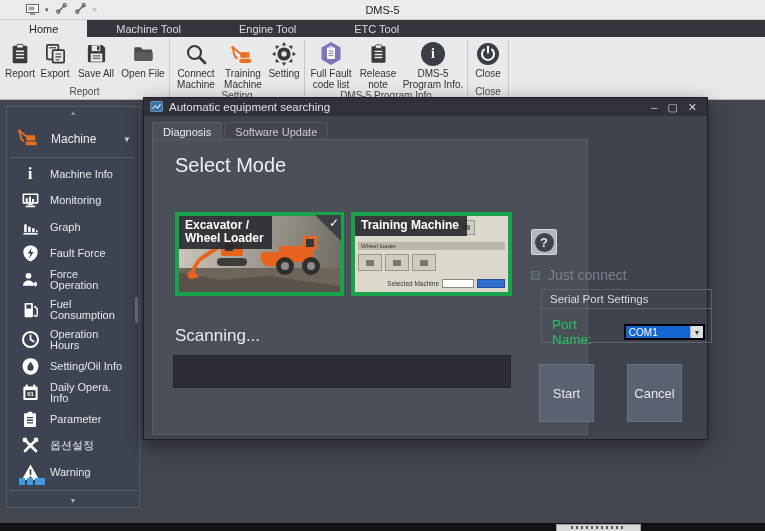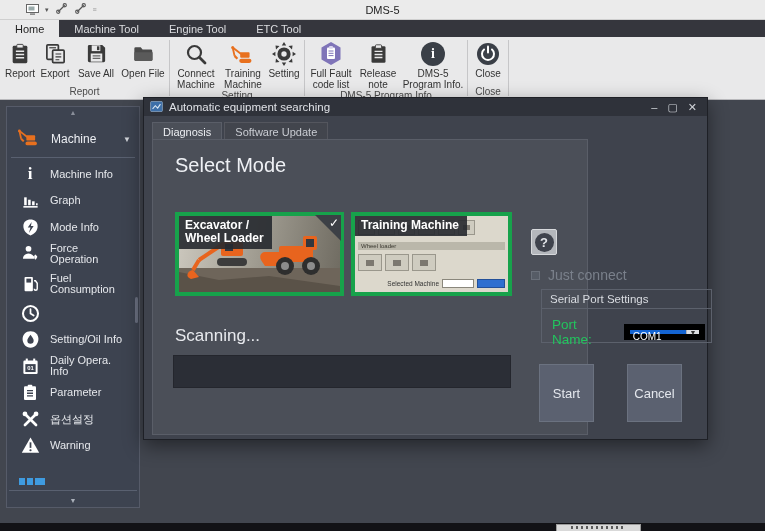--- a/index.html
+++ b/index.html
@@ -7,21 +7,21 @@
   .screen{position:relative;width:765px;height:531px;overflow:hidden;background:#42464f;}
 
   
   .titlebar{position:absolute;left:0;top:0;width:765px;height:20px;background:#ebebeb;border-bottom:1px solid #cfcfcf;display:flex;align-items:center;}
   .qat{display:flex;align-items:center;gap:6px;padding-left:26px;}
   .qat .caret{font-size:7px;color:#555;}
   .app-title{position:absolute;left:0;right:0;text-align:center;font-size:11px;color:#222;}
 
   
   .tabstrip{position:absolute;left:0;top:20px;width:765px;height:17px;background:#35363d;display:flex;align-items:stretch;}
-  .rtab{display:flex;align-items:center;padding:0 15px;font-size:11px;color:#dcdde0;}
+  .rtab{display:flex;align-items:center;padding:0 29px;font-size:11px;color:#dcdde0;}
   .rtab.active{background:#e9e9ea;color:#222;}
 
   
   .ribbon{position:absolute;left:0;top:37px;width:765px;height:63px;background:#e9e9ea;border-bottom:1px solid #b9b9bc;display:flex;}
   .rgroup{display:flex;flex-direction:column;}
   .rbuttons{display:flex;flex:1;align-items:flex-start;padding:2px 3px 0 3px;gap:1px;}
   .rbtn{display:flex;flex-direction:column;align-items:center;width:40px;cursor:default;}
   .rbtn.w34{width:34px}.rbtn.w44{width:46px}.rbtn.w60{width:62px}
   .rbtn .icn{height:29px;display:flex;align-items:center;justify-content:center;}
   .rbtn .lbl{font-size:10px;line-height:11px;color:#333;text-align:center;}
@@ -85,21 +85,21 @@
   
   .q-icon{position:absolute;left:387px;top:131px;width:26px;height:26px;background:#b4b7bc;border:1px solid #d7d9dc;border-radius:2px;display:flex;align-items:center;justify-content:center;}
   .q-circle{width:19px;height:19px;border-radius:50%;background:#3f434d;color:#e3e5e9;font-size:13px;font-weight:bold;display:flex;align-items:center;justify-content:center;}
   .just-connect{position:absolute;left:387px;top:169px;display:flex;align-items:center;gap:8px;}
   .jc-box{width:9px;height:9px;background:#565c66;border:1px solid #6a707a;}
   .jc-label{font-size:14px;color:#7a808b;}
   .serial-group{position:absolute;left:385px;top:191px;width:171px;height:54px;border:1px solid #5c616c;margin-left:12px;}
   .sg-title{font-size:11.5px;color:#d9dce1;padding:3px 0 3px 8px;border-bottom:1px solid #5c616c;}
   .sg-row{display:flex;align-items:center;padding:8px 6px 0 10px;}
   .sg-label{font-size:13.5px;color:#22c55e;}
-  .combo{margin-left:6px;width:84px;height:16px;background:#fff;border:6px solid #000000;display:flex;}
+  .combo{margin-left:6px;width:84px;height:16px;background:#fff;border:2px solid #000000;display:flex;}
   .combo-val{flex:1;background:#1464d2;color:#fff;font-size:10px;line-height:14px;padding-left:3px;}
   .combo-btn{width:13px;background:#dcdee2;border-left:1px solid #aeb2b8;display:flex;align-items:center;justify-content:center;font-size:7px;color:#333;}
   .dlg-btn{position:absolute;top:266px;width:55px;height:58px;background:#5b6170;border:1px solid #6b7280;color:#e4e7ed;font-size:13px;display:flex;align-items:center;justify-content:center;cursor:default;}
   .btn-start{left:395px;}
   .btn-cancel{left:483px;}
 
   
   .task-strip{position:absolute;left:0;bottom:0;width:765px;height:8px;background:#121216;}
   .task-popup{position:absolute;left:556px;bottom:0;width:85px;height:7px;background:#d9d9d9;border:1px solid #9b9b9b;border-bottom:none;}
   .task-popup .smudge{margin:1px 14px 0 14px;height:3px;background:repeating-linear-gradient(90deg,#5a5a5a 0 2px,transparent 2px 5px);}
@@ -312,20 +312,34 @@
 
     <div class="sb-items">
 
       <div class="sb-item">
         <span class="sicn">
             <span class="i-serif">i</span>
           </span>
         <span class="slabel">Machine Info</span>
       </div>
 
+      <div class="sb-item">
+        <span class="sicn">
+          <svg width="19" height="19" viewBox="0 0 24 24">
+              <rect x="2" y="3" width="20" height="13" rx="1.5" fill="#fff"></rect>
+              <rect x="4" y="5" width="16" height="9" fill="#3d4350"></rect>
+              <rect x="6" y="9" width="2.5" height="5" fill="#fff"></rect>
+              <rect x="10" y="7" width="2.5" height="7" fill="#fff"></rect>
+              <rect x="14" y="10" width="2.5" height="4" fill="#fff"></rect>
+              <rect x="9" y="16" width="6" height="2" fill="#fff"></rect>
+              <rect x="6" y="18.5" width="12" height="2" fill="#fff"></rect>
+            </svg>
+        </span>
+        <span class="slabel">Monitoring</span>
+      </div>
 
       <div class="sb-item">
         <span class="sicn">
           <svg width="19" height="19" viewBox="0 0 24 24">
               <rect x="3" y="19" width="18" height="2" fill="#fff"></rect>
               <rect x="4" y="8" width="3.2" height="10" fill="#fff"></rect>
               <rect x="9" y="11" width="3.2" height="7" fill="#fff"></rect>
               <rect x="14" y="13" width="3.2" height="5" fill="#fff"></rect>
               <rect x="19" y="15.5" width="2" height="2.5" fill="#fff"></rect>
             </svg>
@@ -333,21 +347,21 @@
         <span class="slabel">Graph</span>
       </div>
 
       <div class="sb-item">
         <span class="sicn">
           <svg width="19" height="19" viewBox="0 0 24 24">
               <path d="M12 2c5 0 9 3 9 8 0 6-4 10-9 12C7 20 3 16 3 10c0-5 4-8 9-8z" fill="#fff"></path>
               <path d="M13.5 5l-5 7h3.5l-2 7 6-9h-3.5z" fill="#3d4350"></path>
             </svg>
         </span>
-        <span class="slabel">Mode Info</span>
+        <span class="slabel">Fault Force</span>
       </div>
 
       <div class="sb-item">
         <span class="sicn">
           <svg width="19" height="19" viewBox="0 0 24 24">
               <circle cx="9.5" cy="6" r="3.6" fill="#fff"></circle>
               <path d="M2.5 18.5c0-4 3.4-6.5 7-6.5s7 2.5 7 6.5z" fill="#fff"></path>
               <path d="M13 16.5h7m0 0l-2.6-2.6M20 16.5l-2.6 2.6" stroke="#fff" stroke-width="2" fill="none"></path>
             </svg>
         </span>
@@ -365,20 +379,21 @@
         <span class="slabel">Fuel Consumption</span>
       </div>
 
       <div class="sb-item">
         <span class="sicn">
           <svg width="19" height="19" viewBox="0 0 24 24">
               <circle cx="12" cy="12" r="9.5" fill="none" stroke="#fff" stroke-width="2.6"></circle>
               <path d="M12 6.5V12l4 2.5" fill="none" stroke="#fff" stroke-width="2.2" stroke-linecap="round"></path>
             </svg>
         </span>
+        <span class="slabel">Operation Hours</span>
       </div>
 
       <div class="sb-item">
         <span class="sicn">
           <svg width="19" height="19" viewBox="0 0 24 24">
               <path d="M12 1.5C6 1.5 2 6 2 11.5 2 17.5 6.3 22.5 12 22.5s10-5 10-11S18 1.5 12 1.5z" fill="#fff"></path>
               <path d="M12 6c-2.3 3.1-4 5.2-4 7.4A4 4 0 0012 17.4a4 4 0 004-4C16 11.2 14.3 9.1 12 6z" fill="#3d4350"></path>
             </svg>
         </span>
         <span class="slabel">Setting/Oil Info</span>

